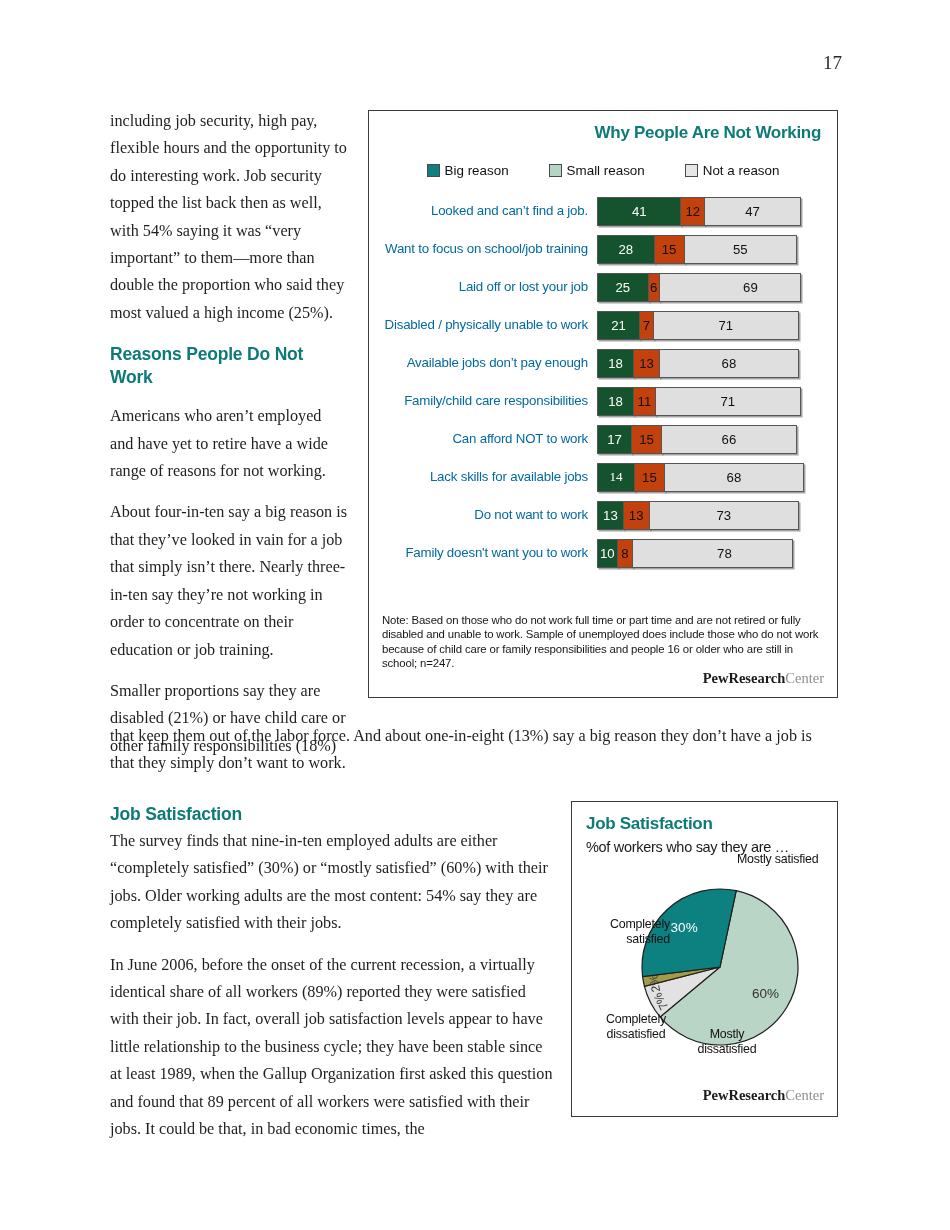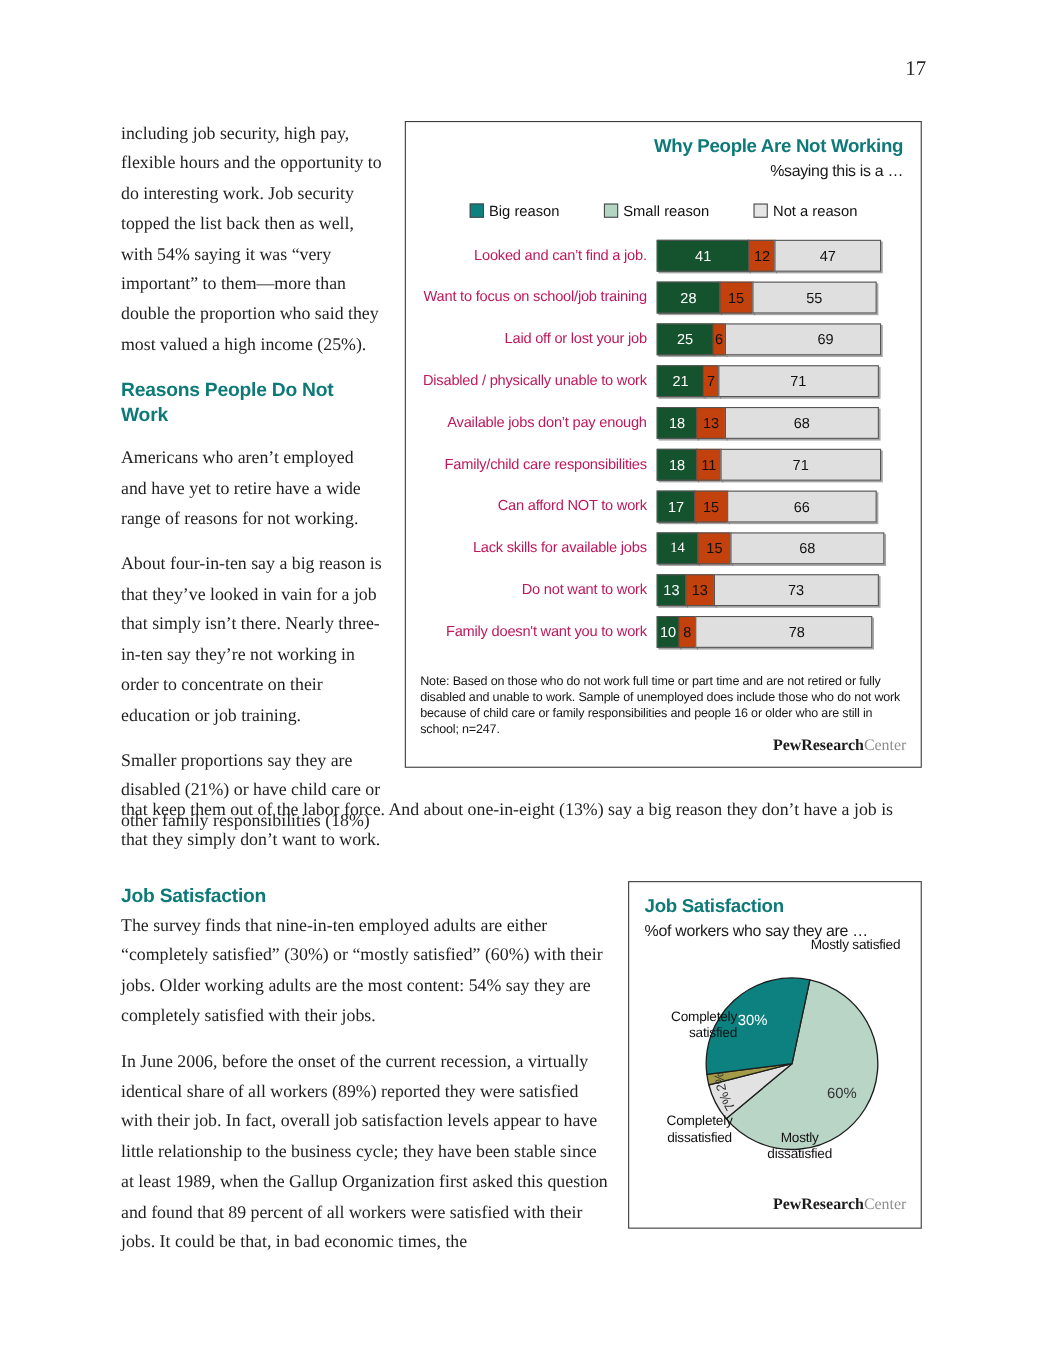--- a/index.html
+++ b/index.html
@@ -127,21 +127,21 @@
     align-items: center;
     height: 38px;
   }
   .bar-label {
     width: 228px;
     padding-right: 9px;
     text-align: right;
     font-family: "Liberation Sans", sans-serif;
     font-size: 13.3px;
     line-height: 16px;
-    color: #be185d;
+    color: #0369a1;
     box-sizing: border-box;
     letter-spacing: -0.2px;
   }
   .bar-track {
     display: flex;
     height: 29px;
     align-items: stretch;
   }
   .seg {
     display: flex;
@@ -206,21 +206,20 @@
 
 <div class="lower-col bodytext" style="top:828px;">
   <p>The survey finds that nine-in-ten employed adults are either “completely satisfied” (30%) or “mostly satisfied” (60%) with their jobs. Older working adults are the most content: 54% say they are completely satisfied with their jobs.</p>
   <p> In June 2006, before the onset of the current recession, a virtually identical share of all workers (89%) reported they were satisfied with their job. In fact, overall job satisfaction levels appear to have little relationship to the business cycle; they have been stable since at least 1989, when the Gallup Organization first asked this question and found that 89 percent of all workers were satisfied with their jobs. It could be that, in bad economic times, the</p>
 </div>
 
 <div class="panel" id="panel-reasons">
 
   <div style="padding:12px 16px 0 16px;text-align:right;">
     <div class="panel-title">Why People Are Not Working</div>
-    <div class="panel-sub" style="margin-top:5px;">%saying this is a …</div>
 
     <div class="legend">
       <div class="legend-item">
         <span class="swatch" style="background:#0d8080;"></span>
         <span>Big reason</span>
       </div>
       <div class="legend-item">
         <span class="swatch" style="background:#b4d5c4;"></span>
         <span>Small reason</span>
       </div>

